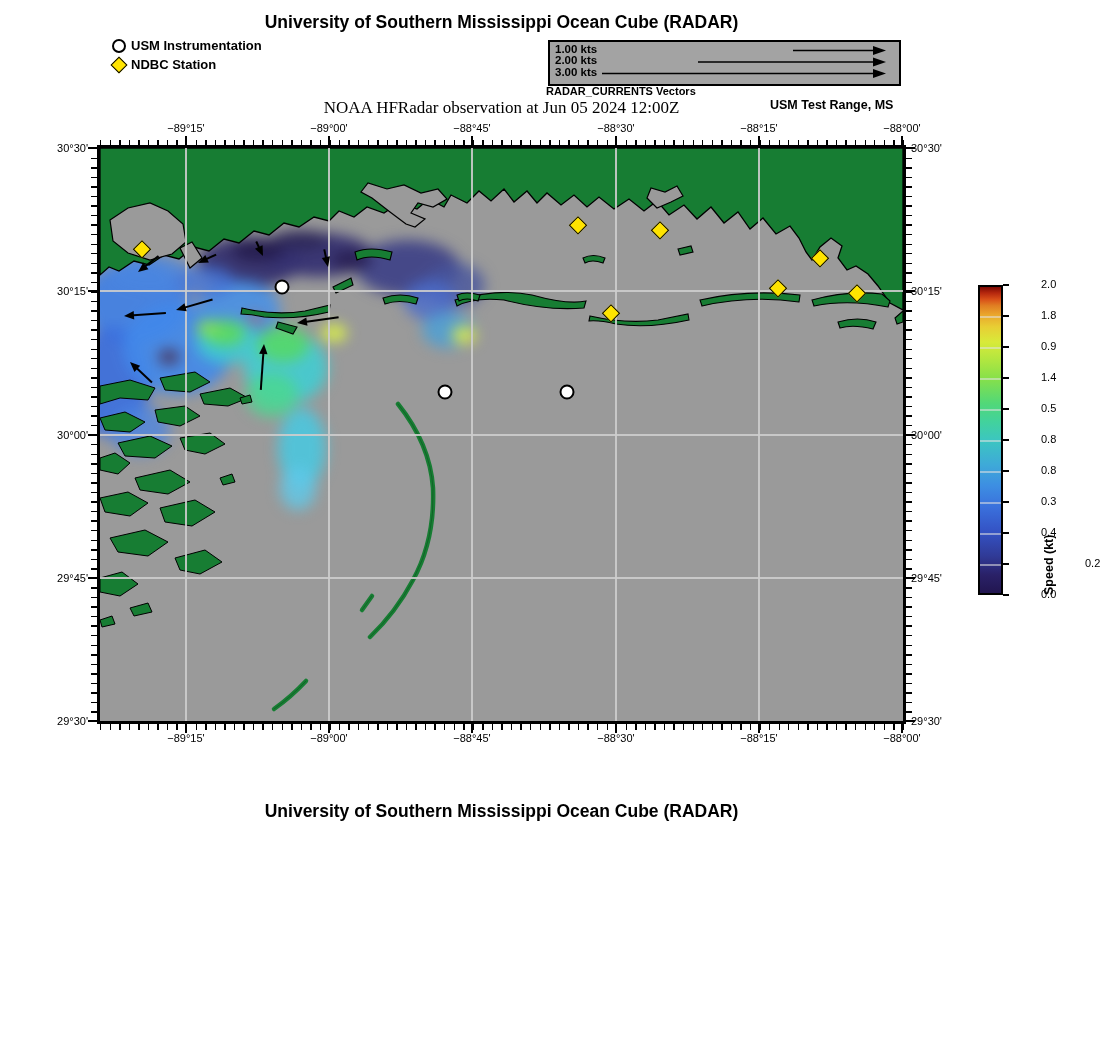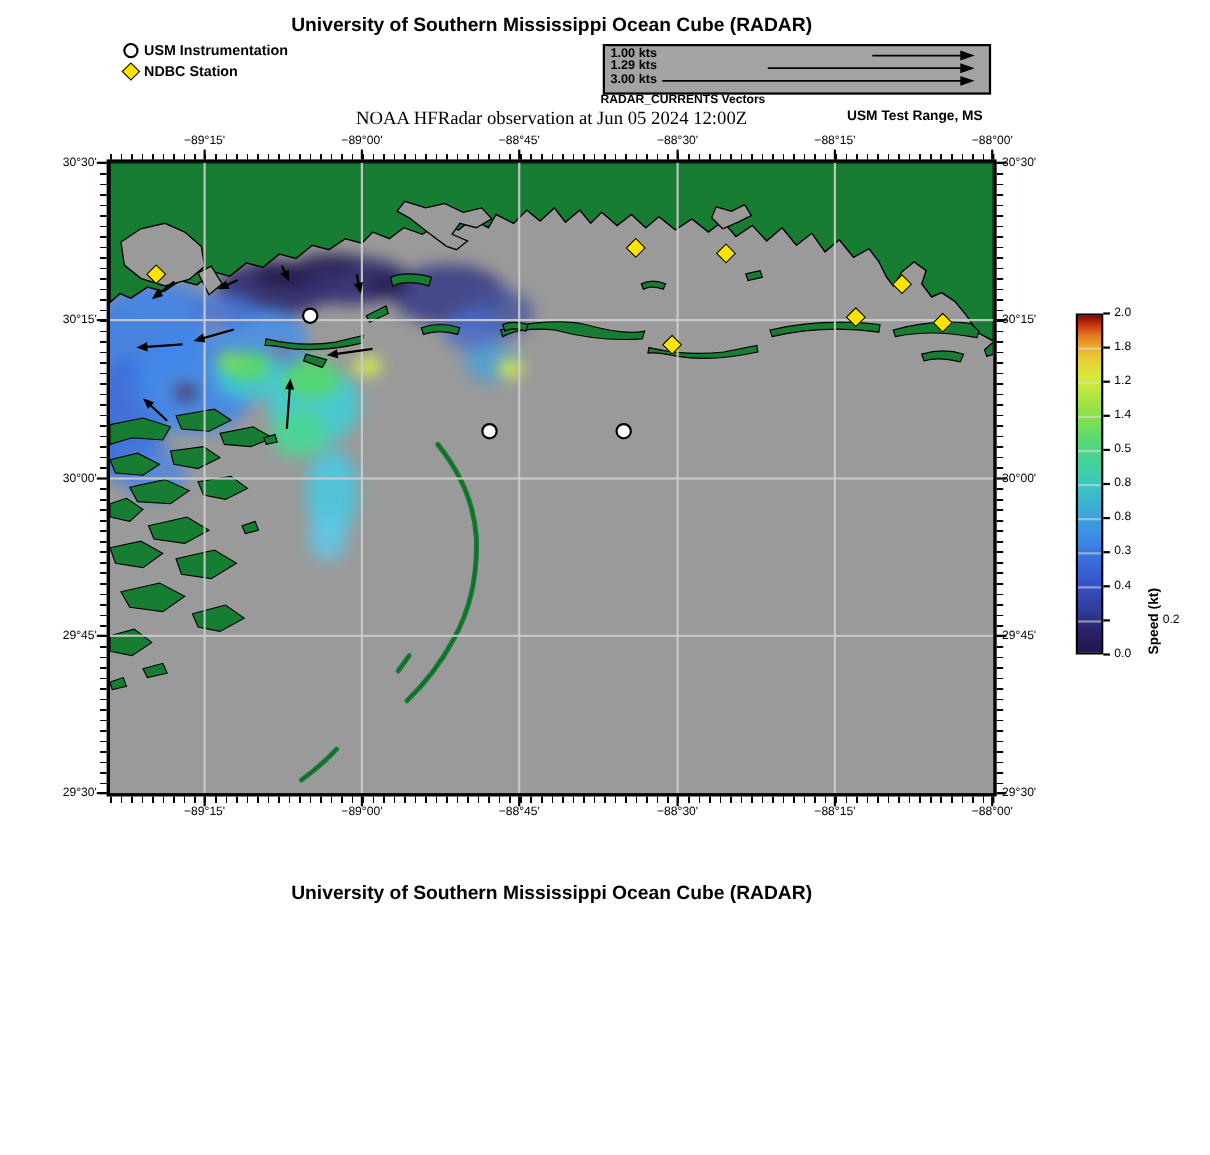--- a/index.html
+++ b/index.html
@@ -41,21 +41,21 @@
     background:repeating-linear-gradient(to bottom,#000 0 1.4px,transparent 1.4px 9.55px);}
   #tick-right{left:906px;top:148px;width:6px;height:574px;
     background:repeating-linear-gradient(to bottom,#000 0 1.4px,transparent 1.4px 9.55px);}
   .majx{position:absolute;width:2.2px;height:9px;background:#000;}
   .majy{position:absolute;width:9px;height:2.2px;background:#000;}
   .xlab{position:absolute;transform:translateX(-50%);font-size:11px;white-space:nowrap;}
   .ylab-l{position:absolute;left:38px;width:50px;text-align:right;transform:translateY(-50%);font-size:11px;white-space:nowrap;}
   .ylab-r{position:absolute;left:911px;transform:translateY(-50%);font-size:11px;white-space:nowrap;}
   #colorbar{left:978px;top:285px;width:25px;height:310px;border:2px solid #000;box-sizing:border-box;}
   .cb-tick{position:absolute;width:6px;height:2px;background:#000;}
-  .cb-lab{position:absolute;font-size:11px;}
+  .cb-lab{position:absolute;font-size:11px;margin-left:28px;}
   .cb-cross{position:absolute;height:1.5px;background:rgba(225,225,225,.55);}
   #cb-title{left:1042px;top:285px;height:310px;display:flex;align-items:center;
     writing-mode:vertical-rl;transform:rotate(180deg);font-size:12.5px;font-weight:bold;}
 </style>
 </head>
 <body>
 
 <div class="abs" id="top-title">University of Southern Mississippi Ocean Cube (RADAR)</div>
 <div class="abs" id="legend">
     <div class="lg-row">
@@ -73,21 +73,21 @@
   </div>
 <div class="abs" id="scale-box">
   <svg id="scale-svg" width="344" height="37" viewBox="0 0 344 37">
       <line x1="243" y1="8.5" x2="328" y2="8.5" stroke="#000" stroke-width="1.6"></line>
       <polygon points="336,8.5 323,4 323,13" fill="#000"></polygon>
       <line x1="148" y1="20" x2="328" y2="20" stroke="#000" stroke-width="1.6"></line>
       <polygon points="336,20 323,15.5 323,24.5" fill="#000"></polygon>
       <line x1="52" y1="31.5" x2="328" y2="31.5" stroke="#000" stroke-width="1.6"></line>
       <polygon points="336,31.5 323,27 323,36" fill="#000"></polygon>
     </svg>
-<div class="scale-label" style="top: 2px;">1.00 kts</div><div class="scale-label" style="top: 13.3px;">1.29 kts</div><div class="scale-label" style="top: 24.6px;">3.00 kts</div></div>
+<div class="scale-label" style="top: 2px;">1.00 kts</div><div class="scale-label" style="top: 13.3px;">2.00 kts</div><div class="scale-label" style="top: 24.6px;">3.00 kts</div></div>
 <div class="abs" id="scale-caption">RADAR_CURRENTS Vectors</div>
 <div class="abs" id="subtitle">NOAA HFRadar observation at Jun 05 2024 12:00Z</div>
 <div class="abs" id="range-label">USM Test Range, MS</div>
 
 <div class="tickstrip" id="tick-top"></div>
 <div class="tickstrip" id="tick-bottom"></div>
 <div class="tickstrip" id="tick-left"></div>
 <div class="tickstrip" id="tick-right"></div>
 
 <div class="abs" id="map">
@@ -258,21 +258,21 @@
 <div class="abs ylab-l" style="top: 721px;">29°30'</div>
 <div class="abs ylab-r" style="top: 721px;">29°30'</div>
 <div class="majy" style="left: 88px; top: 720px;"></div>
 <div class="majy" style="left: 906px; top: 720px;"></div>
 <div class="abs cb-tick" style="left: 1003px; top: 284px;"></div>
 <div class="abs cb-lab" style="left: 1013px; top: 278px;">2.0</div>
 <div class="abs cb-tick" style="left: 1003px; top: 315px;"></div>
 <div class="abs cb-lab" style="left: 1013px; top: 309px;">1.8</div>
 <div class="abs cb-cross" style="left: 980px; width: 21px; top: 316px;"></div>
 <div class="abs cb-tick" style="left: 1003px; top: 346px;"></div>
-<div class="abs cb-lab" style="left: 1013px; top: 340px;">1.2</div>
+<div class="abs cb-lab" style="left: 1013px; top: 340px;">0.9</div>
 <div class="abs cb-cross" style="left: 980px; width: 21px; top: 347px;"></div>
 <div class="abs cb-tick" style="left: 1003px; top: 377px;"></div>
 <div class="abs cb-lab" style="left: 1013px; top: 371px;">1.4</div>
 <div class="abs cb-cross" style="left: 980px; width: 21px; top: 378px;"></div>
 <div class="abs cb-tick" style="left: 1003px; top: 408px;"></div>
 <div class="abs cb-lab" style="left: 1013px; top: 402px;">0.5</div>
 <div class="abs cb-cross" style="left: 980px; width: 21px; top: 409px;"></div>
 <div class="abs cb-tick" style="left: 1003px; top: 439px;"></div>
 <div class="abs cb-lab" style="left: 1013px; top: 433px;">0.8</div>
 <div class="abs cb-cross" style="left: 980px; width: 21px; top: 440px;"></div>

